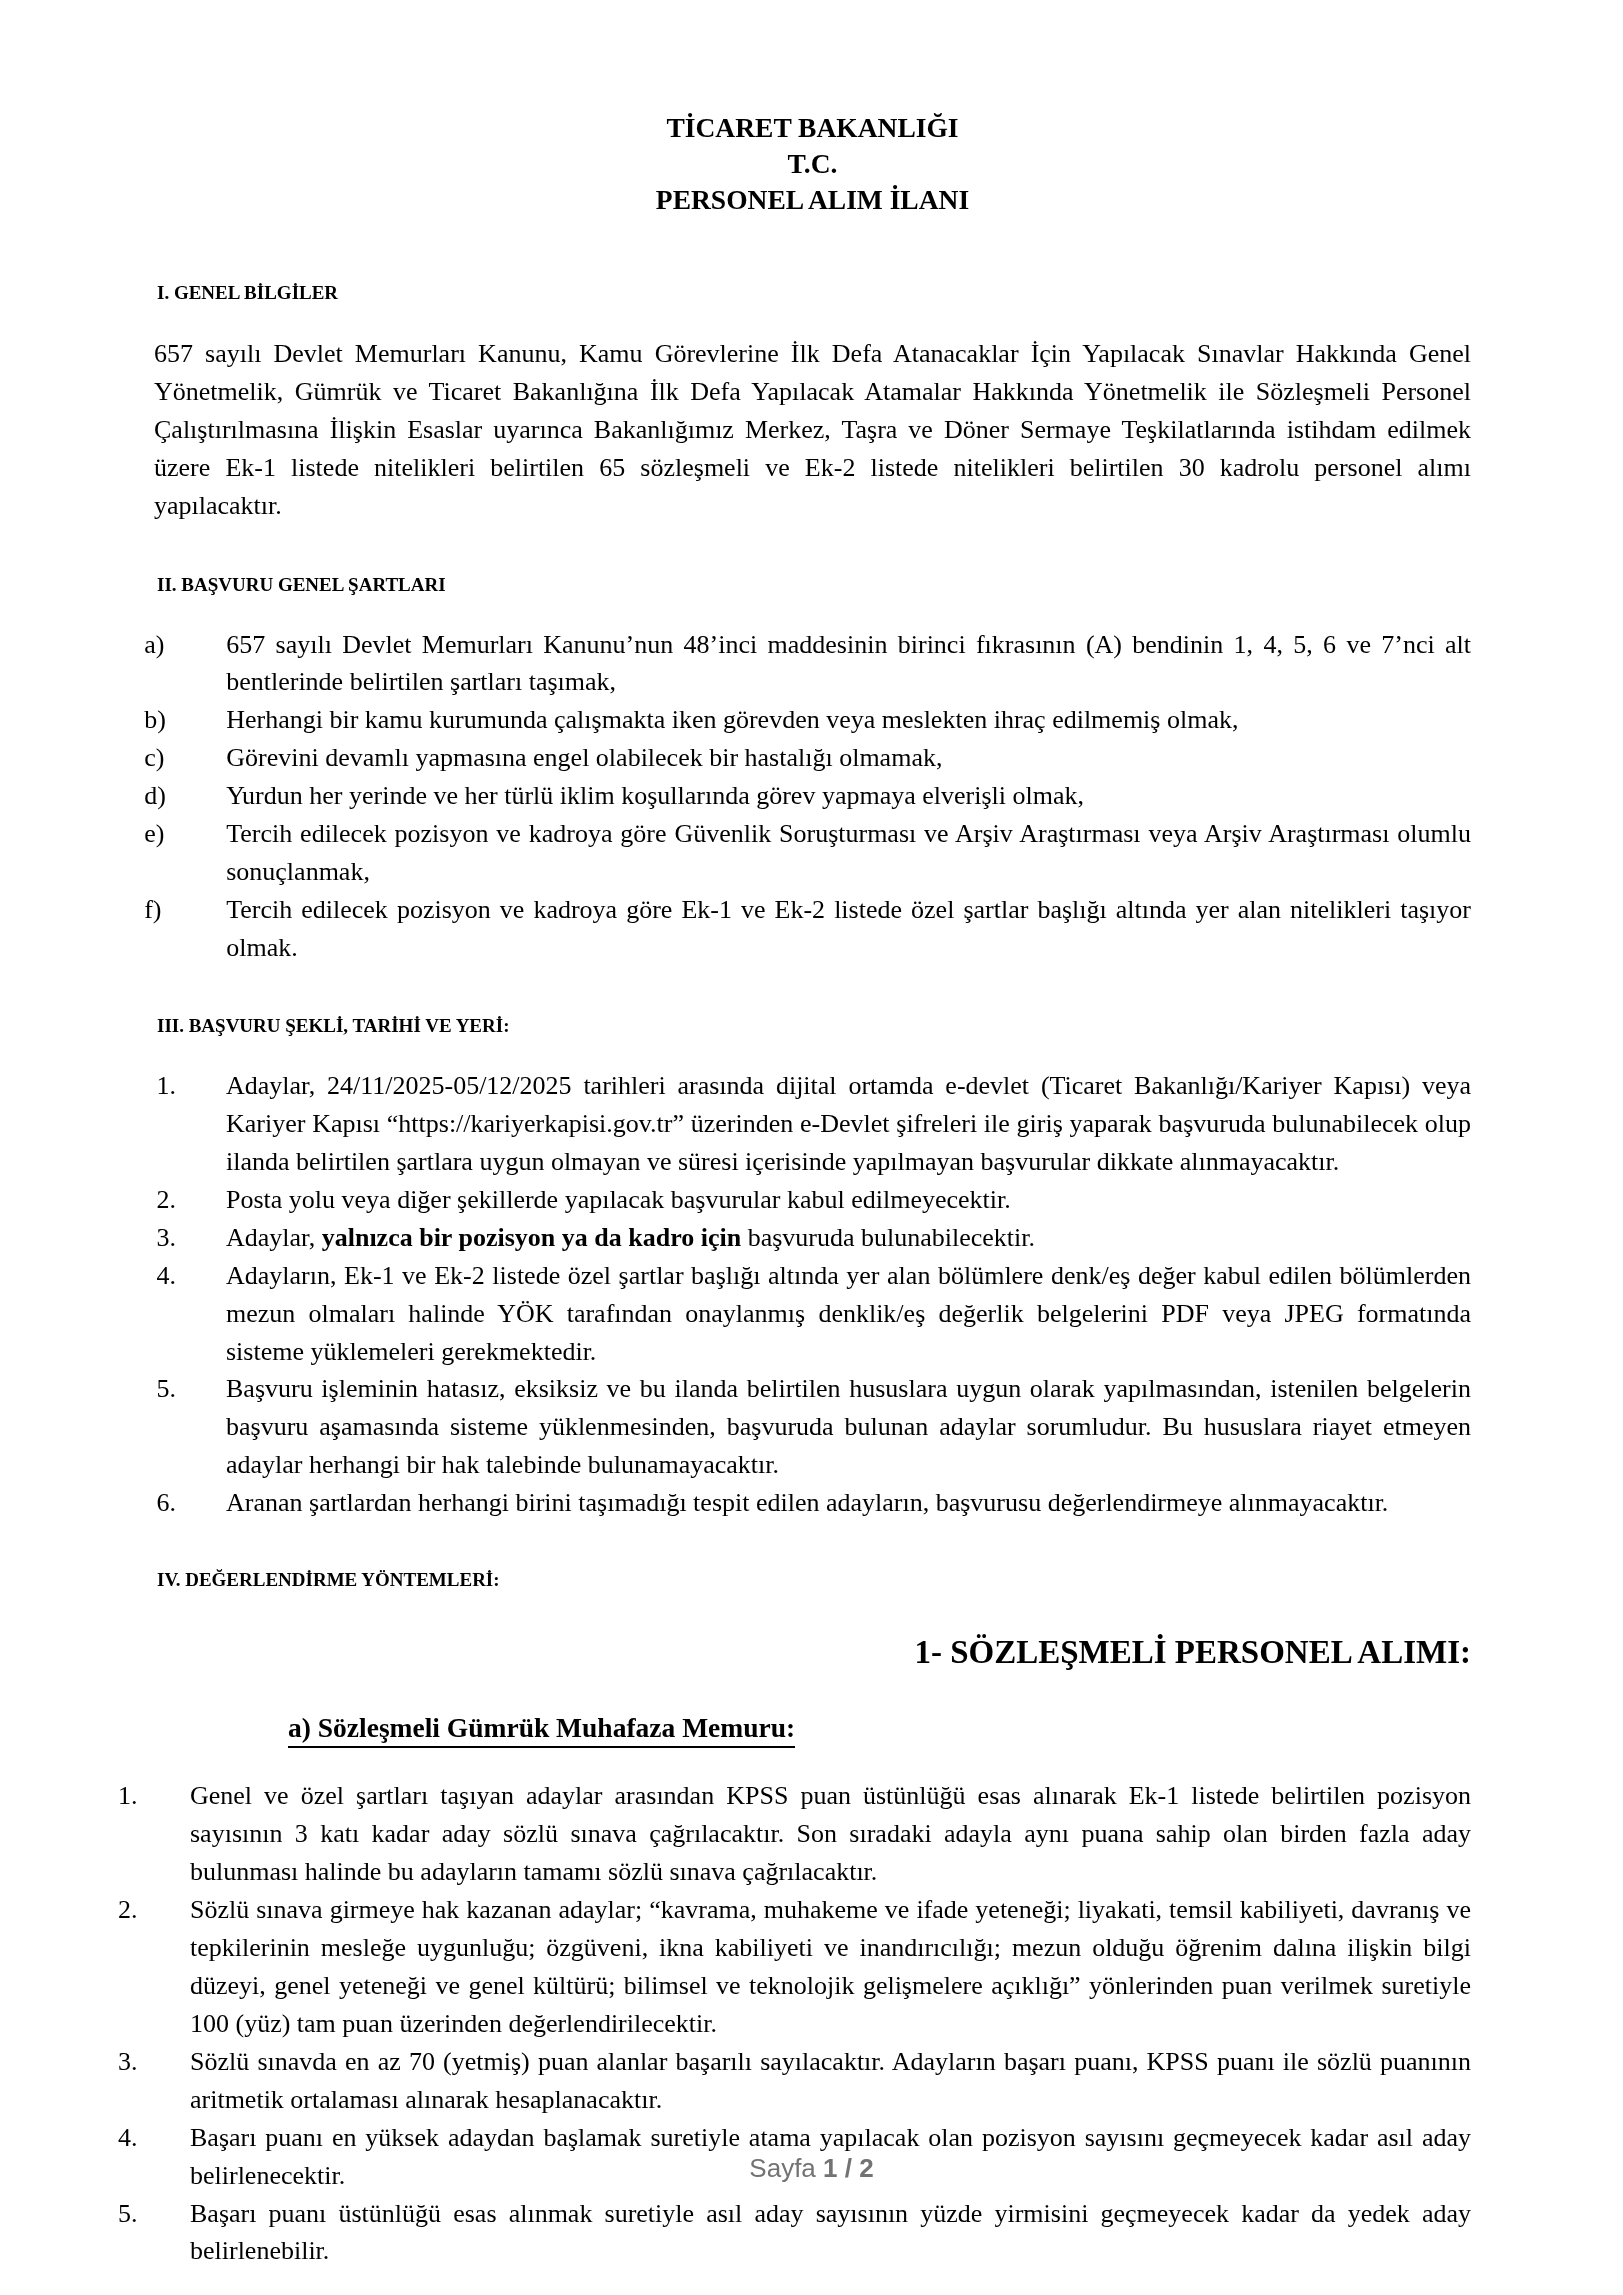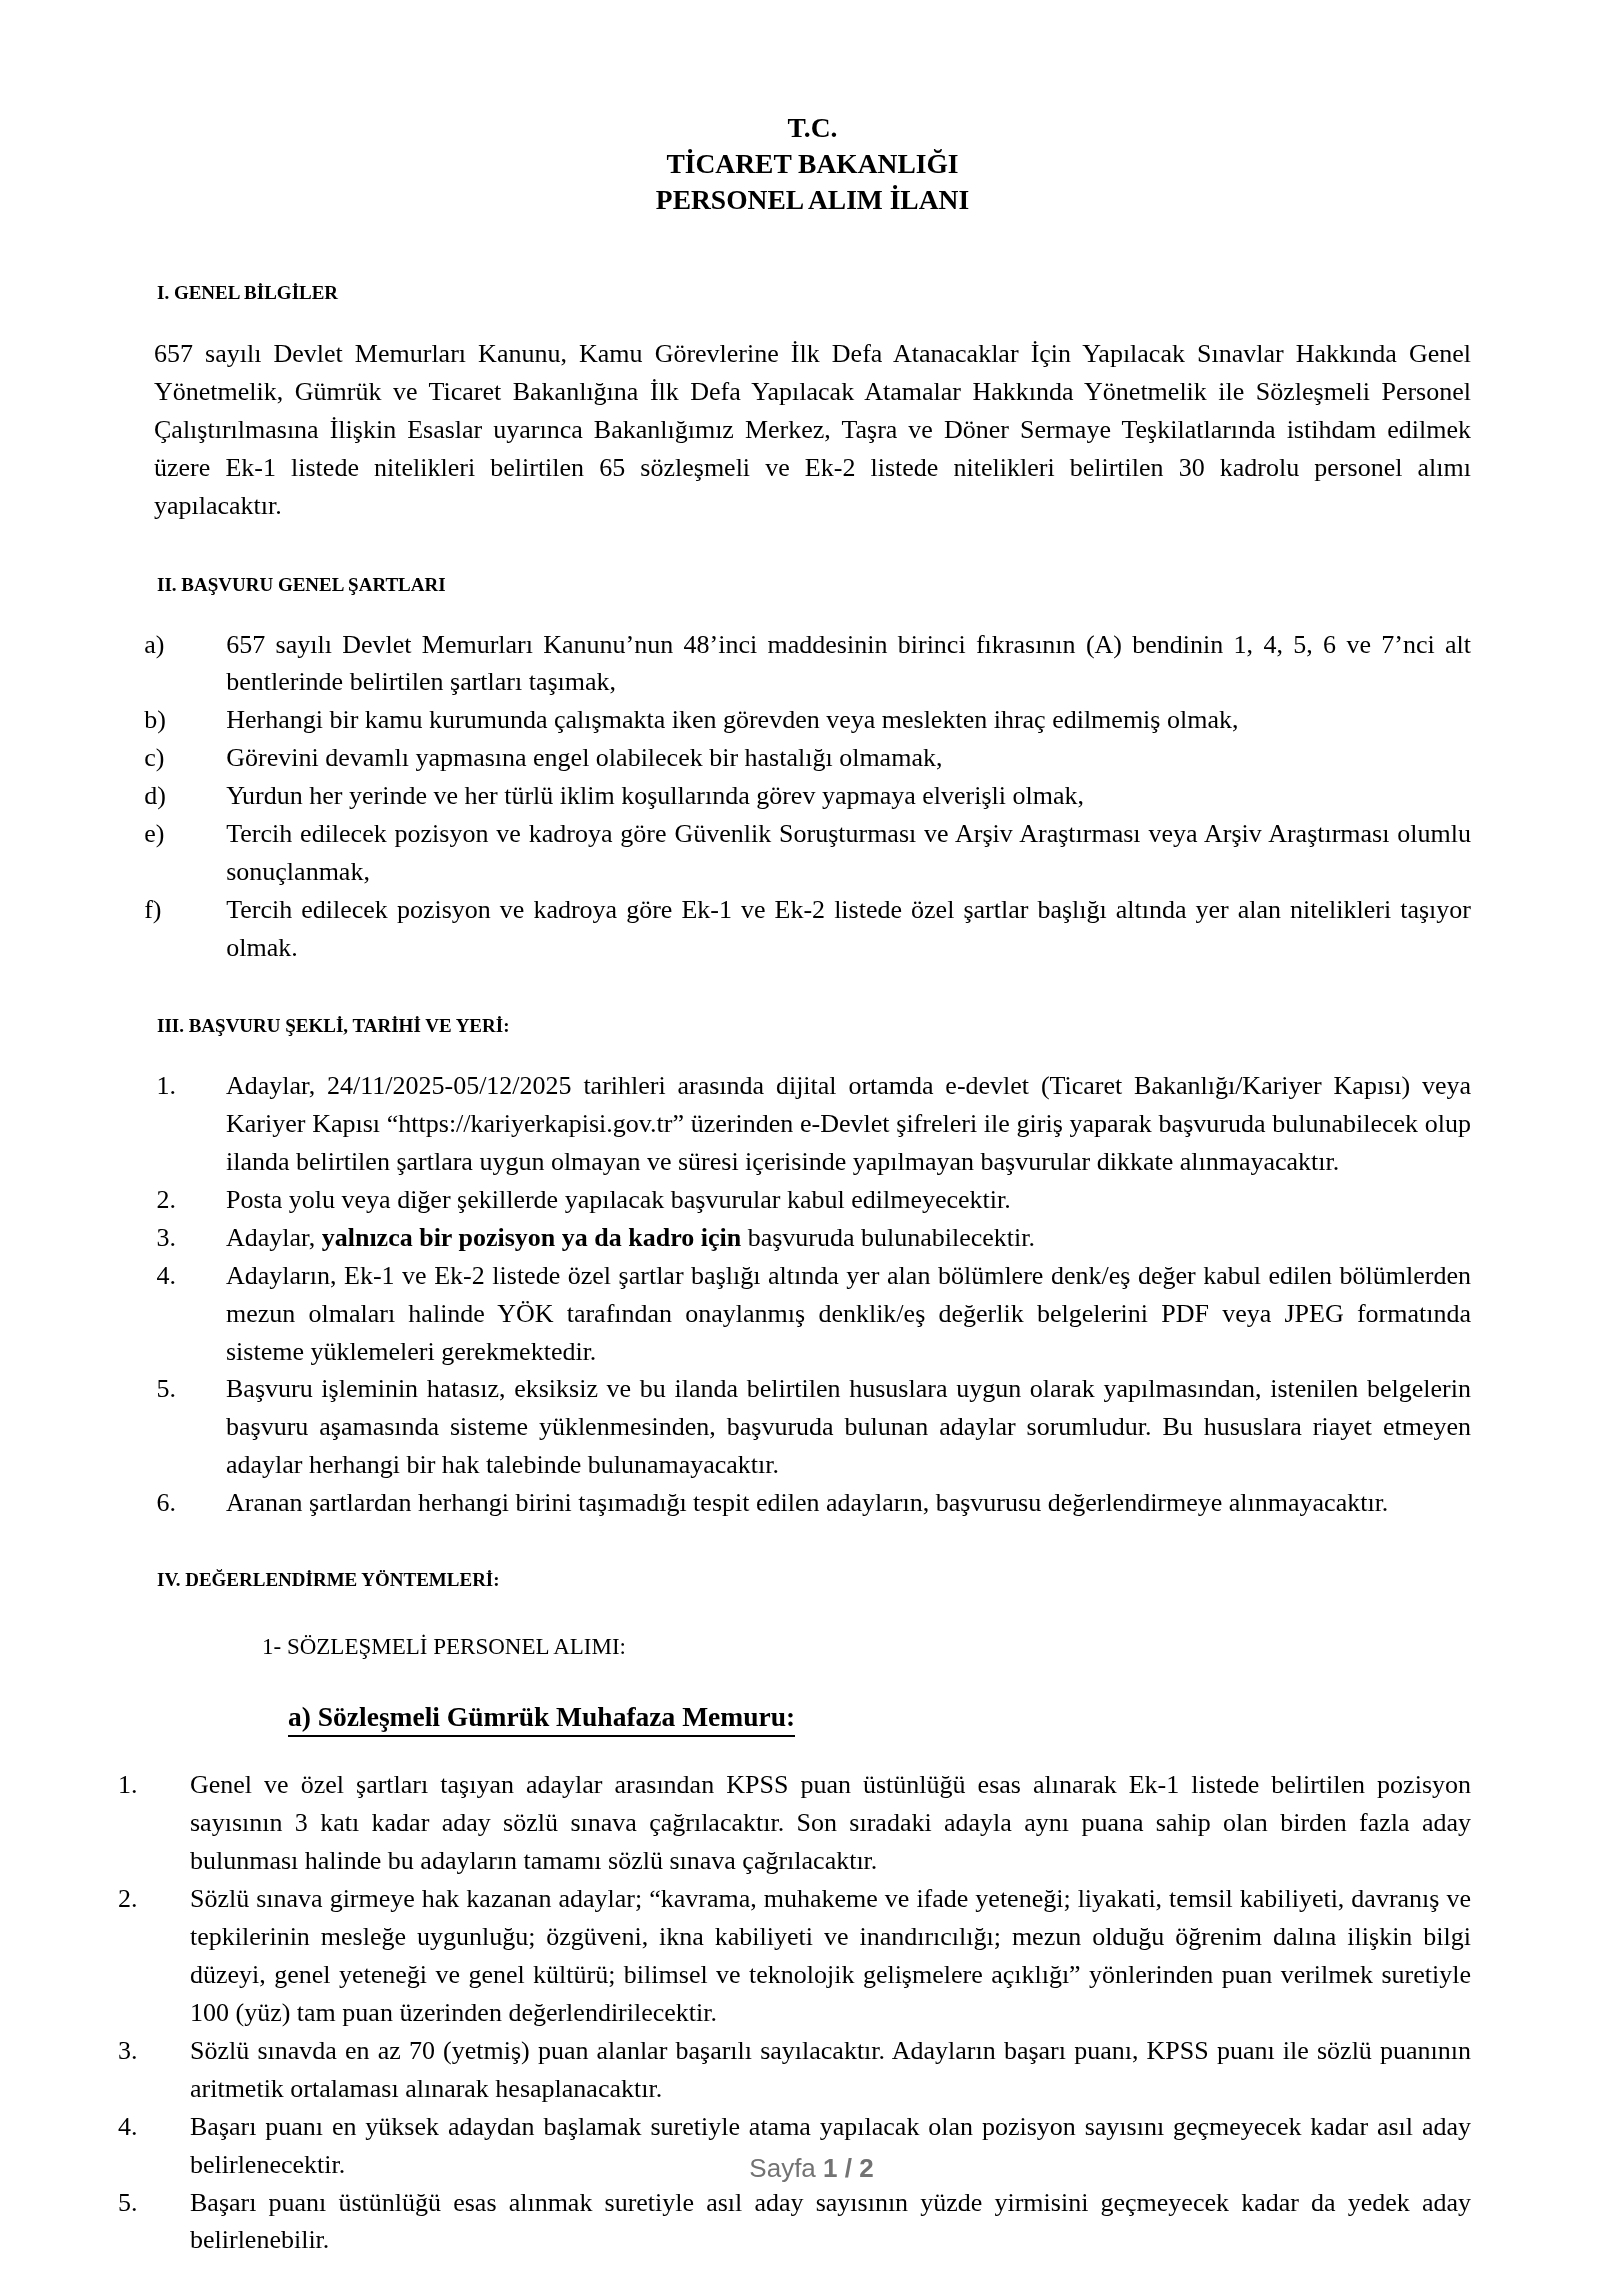--- a/index.html
+++ b/index.html
@@ -40,23 +40,24 @@
     font-size: 19px;
     line-height: 1.25;
     margin: 3px;
   }
   .h-gap-top-1 { margin-top: 64px; }   
   .h-gap-top-2 { margin-top: 48px; }   
   .h-gap-top-3 { margin-top: 47px; }   
   .h-gap-top-4 { margin-top: 46px; }   
 
   .sub-heading-1 {
-    font-weight: normal;
-    font-size: 23px;
+    font-weight: bold;
+    font-size: 33px;
     margin: 42px 0 0 108px;
+    text-align: right;
   }
   .sub-heading-2 {
     font-weight: bold;
     font-size: 27.5px;
     margin: 41px 0 0 134px;
     display: inline-block;
     border-bottom: 2.6px solid #000;
     padding-bottom: 2px;
     text-align: right;
   }
@@ -126,22 +127,22 @@
   }
   .footer .pg { font-weight: bold; }
 </style>
 </head>
 <body>
 
 <div class="page">
   <div class="content">
 
     <div class="title-block">
+      <span class="title-line">TİCARET BAKANLIĞI</span>
       <span class="title-line">T.C.</span>
-      <span class="title-line">TİCARET BAKANLIĞI</span>
       <span class="title-line">PERSONEL ALIM İLANI</span>
     </div>
 
     <h2 class="sec-heading h-gap-top-1">I. GENEL BİLGİLER</h2>
     <p class="body">657 sayılı Devlet Memurları Kanunu, Kamu Görevlerine İlk Defa Atanacaklar İçin Yapılacak Sınavlar Hakkında Genel Yönetmelik, Gümrük ve Ticaret Bakanlığına İlk Defa Yapılacak Atamalar Hakkında Yönetmelik ile Sözleşmeli Personel Çalıştırılmasına İlişkin Esaslar uyarınca Bakanlığımız Merkez, Taşra ve Döner Sermaye Teşkilatlarında istihdam edilmek üzere Ek-1 listede nitelikleri belirtilen 65 sözleşmeli ve Ek-2 listede nitelikleri belirtilen 30 kadrolu personel alımı yapılacaktır.</p>
 
     <h2 class="sec-heading h-gap-top-2">II. BAŞVURU GENEL ŞARTLARI</h2>
     <div class="lst-wrap">
       <ul class="lst lst-alpha">
         <li class="item">

